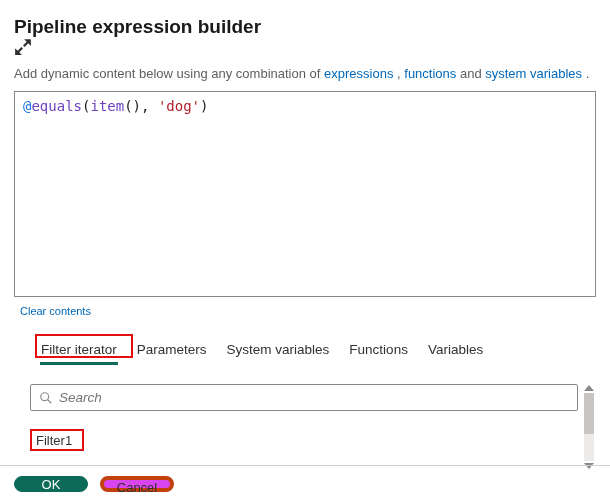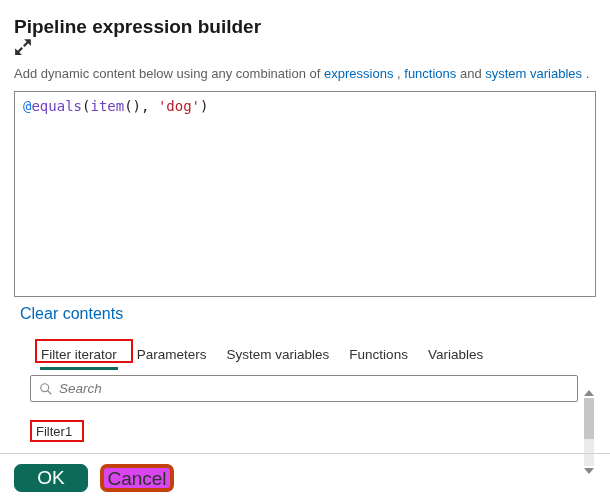--- a/index.html
+++ b/index.html
@@ -3,43 +3,43 @@
 <meta charset="utf-8">
 <style>
 * { box-sizing: border-box; margin: 0; padding: 0; }
 body { font-family: "Segoe UI", Arial, sans-serif; font-size: 13px; color: #323130; background: #fff; width: 610px; height: 502px; padding: 16px 14px 10px 14px; position: relative; }
 .header { display: flex; justify-content: space-between; align-items: flex-start; margin-bottom: 10px; flex-direction: column; }
 .title { font-size: 19px; font-weight: 600; color: #1b1a19; }
 .expand-icon { width: 18px; height: 18px; cursor: pointer; }
 .help-text { font-size: 13px; color: #605e5c; margin-bottom: 10px; }
 .help-text a { color: #0068b8; text-decoration: none; cursor: pointer; }
 .editor { width: 100%; height: 206px; border: 1px solid #8a8886; padding: 5px 8px; font-family: Consolas, monospace; font-size: 14px; line-height: 1.4; resize: none; outline: none; background: #fff; overflow: auto; }
-.clear-link { display: inline-block; margin-top: 8px; margin-left: 6px; color: #0068b8; font-size: 16px; cursor: pointer; }
+.clear-link { display: inline-block; margin-top: 8px; margin-left: 6px; color: #0068b8; font-size: 11px; cursor: pointer; }
 .tabs-outer { position: relative; margin-top: 14px; }
 .tabs-wrap { display: flex; gap: 18px; padding: 6px 20px 6px 26px; border-bottom: 1px solid transparent; }
 .tab { font-size: 13.5px; color: #323130; padding: 4px 1px 6px 1px; cursor: pointer; position: relative; text-align: center; }
 .tab.active { font-weight: 400; }
 .tab.active::after { content: ""; position: absolute; left: 0; right: 0; bottom: -2px; height: 3px; background: #0f6b5c; }
 .hl { position: absolute; border: 2px solid #e31010; pointer-events: none; }
 .hl-tab { left: 21px; top: 2px; width: 98px; height: 24px; }
-.search-area { margin-bottom: 6px; display:flex; }
+.search-area { margin-top: 14px; margin-bottom: 6px; display:flex; }
 .search-box { flex: 1; display: flex; align-items: center; border: 1px solid #8a8886; border-radius: 2px; padding: 5px 8px; margin-left: 16px; margin-right: 4px; background: #fff; }
 .search-box input { border: none; outline: none; font-size: 13.5px; flex: 1; color: #323130; font-style: italic; }
 .search-icon { width: 14px; height: 14px; margin-right: 6px; opacity: 0.7; }
 .scrollbar-col { width: 14px; display:flex; flex-direction:column; align-items:center; justify-content:space-between; padding:1px 0; }
 .scroll-arrow { width:0; height:0; border-left:5px solid transparent; border-right:5px solid transparent; cursor:pointer; }
 .scroll-up { border-bottom:6px solid #8a8886; }
 .scroll-down { border-top:6px solid #8a8886; }
 .scroll-track { flex:1; width:10px; background:#edebe9; margin:2px 0; position:relative; }
 .scroll-thumb { position:absolute; left:0; right:0; top:0; height:60%; background:#c8c6c4; }
 .results { margin-top: 18px; margin-left: 16px; position: relative; }
 .result-item { font-size: 13px; color: #323130; padding: 4px 6px; display:inline-block; }
 .hl-result { border: 2px solid #e31010; position: absolute; left: 0; top: 0; width: 54px; height: 22px; pointer-events:none; }
 .footer { position: absolute; left:0; right:0; bottom: 10px; border-top: 1px solid #d2d0ce; padding: 10px 14px 0 14px; display:flex; gap: 12px; }
-.btn { min-width: 74px; height: 28px; font-size: 19px; border-radius: 7px; cursor: pointer; }
+.btn { min-width: 74px; height: 16px; font-size: 13px; border-radius: 12px; cursor: pointer; }
 .btn-primary { background: #0c6b58; color: #fff; border: 1px solid #0c6b58; }
 .btn-secondary { background: #d946ef; color: #323130; border: 4px solid #c2410c; }
 .expr-at{color:#1a73e8}.expr-fn{color:#6f42c1}.expr-p{color:#222}.expr-str{color:#b31d28}
 </style>
 </head>
 <body>
 
 
 
 <div class="header">

